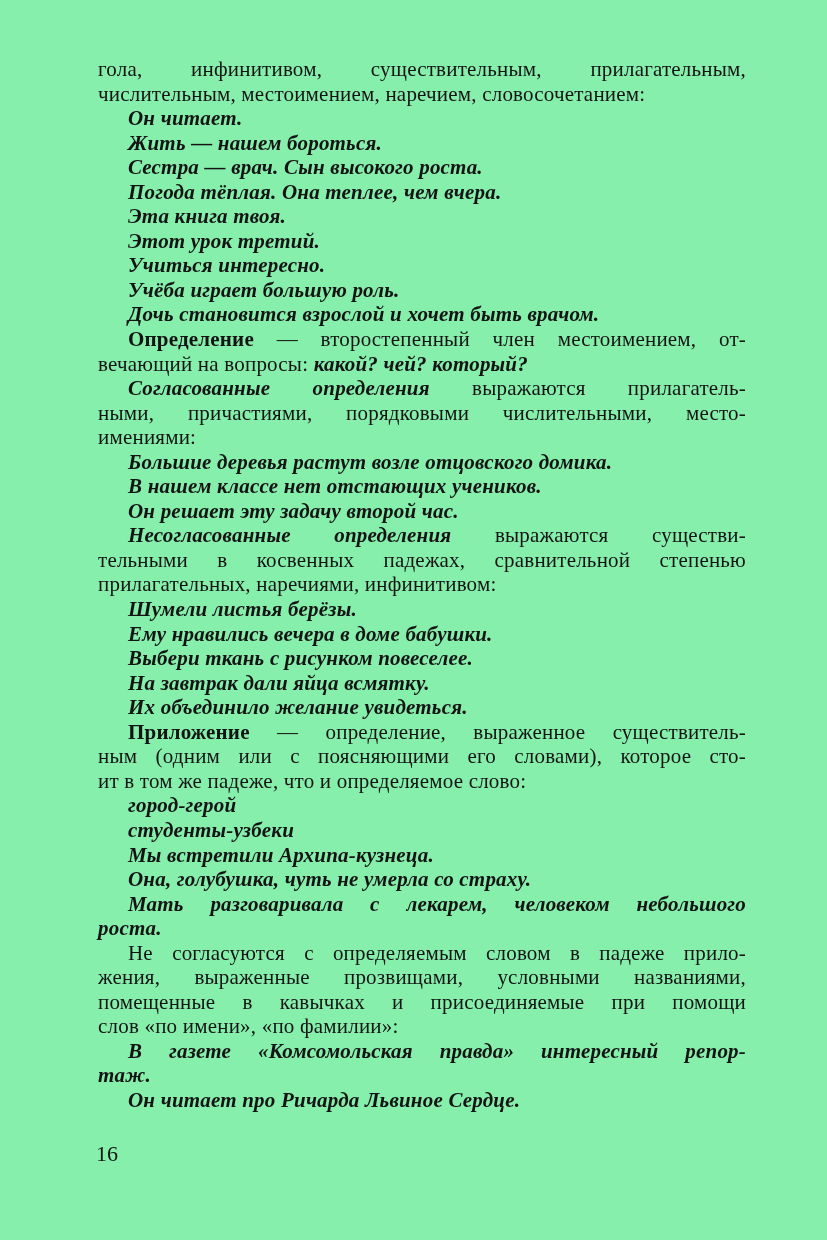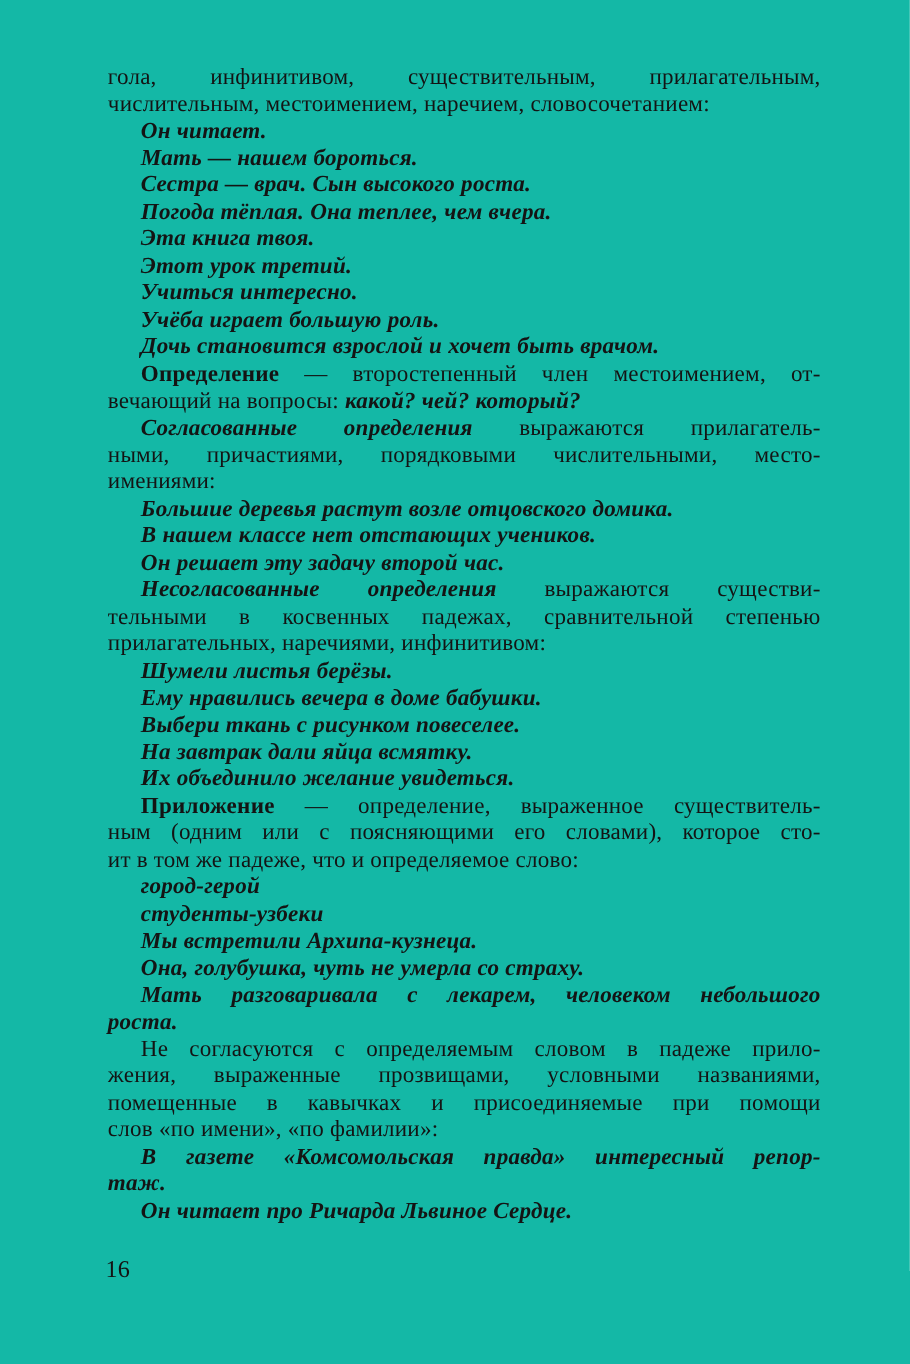--- a/index.html
+++ b/index.html
@@ -11,21 +11,21 @@
     height: 1240px;
     position: relative;
     background: #ffffff;
     font-family: "Liberation Serif", "DejaVu Serif", serif;
     color: #141414;
     overflow: hidden;
   }
   .page {
     position: absolute;
     inset: 0;
-    background: #14b8a6;
+    background: #86efac;
   }
   .text-block {
     position: absolute;
     left: 98px;
     top: 57px;
     width: 648px;
   }
   .line {
     font-size: 21px;
     line-height: 24.55px;
@@ -56,21 +56,21 @@
   }
 </style>
 </head>
 <body>
 
 <div class="page">
   <div class="text-block" id="text-block">
       <div class="line justify"><span class="seg-r">гола, инфинитивом, существительным, прилагательным,</span></div>
       <div class="line"><span class="seg-r">числительным, местоимением, наречием, словосочетанием:</span></div>
       <div class="line indent"><span class="seg-i">Он </span><span class="seg-bi">читает.</span></div>
-      <div class="line indent"><span class="seg-i">Мать — </span><span class="seg-bi">нашем бороться.</span></div>
+      <div class="line indent"><span class="seg-i">Жить — </span><span class="seg-bi">нашем бороться.</span></div>
       <div class="line indent"><span class="seg-i">Сестра — </span><span class="seg-bi">врач.</span><span class="seg-i"> Сын </span><span class="seg-bi">высокого роста.</span></div>
       <div class="line indent"><span class="seg-i">Погода </span><span class="seg-bi">тёплая.</span><span class="seg-i"> Она </span><span class="seg-bi">теплее,</span><span class="seg-i"> чем вчера.</span></div>
       <div class="line indent"><span class="seg-i">Эта книга </span><span class="seg-bi">твоя.</span></div>
       <div class="line indent"><span class="seg-i">Этот урок </span><span class="seg-bi">третий.</span></div>
       <div class="line indent"><span class="seg-i">Учиться </span><span class="seg-bi">интересно.</span></div>
       <div class="line indent"><span class="seg-i">Учёба </span><span class="seg-bi">играет большую роль.</span></div>
       <div class="line indent"><span class="seg-i">Дочь </span><span class="seg-bi">становится взрослой и хочет быть врачом.</span></div>
       <div class="line justify indent"><span class="seg-b">Определение</span><span class="seg-r"> — второстепенный член местоимением, от-</span></div>
       <div class="line"><span class="seg-r">вечающий на вопросы: </span><span class="seg-bi">какой? чей? который?</span></div>
       <div class="line justify indent"><span class="seg-i">Согласованные определения</span><span class="seg-r"> выражаются прилагатель-</span></div>

